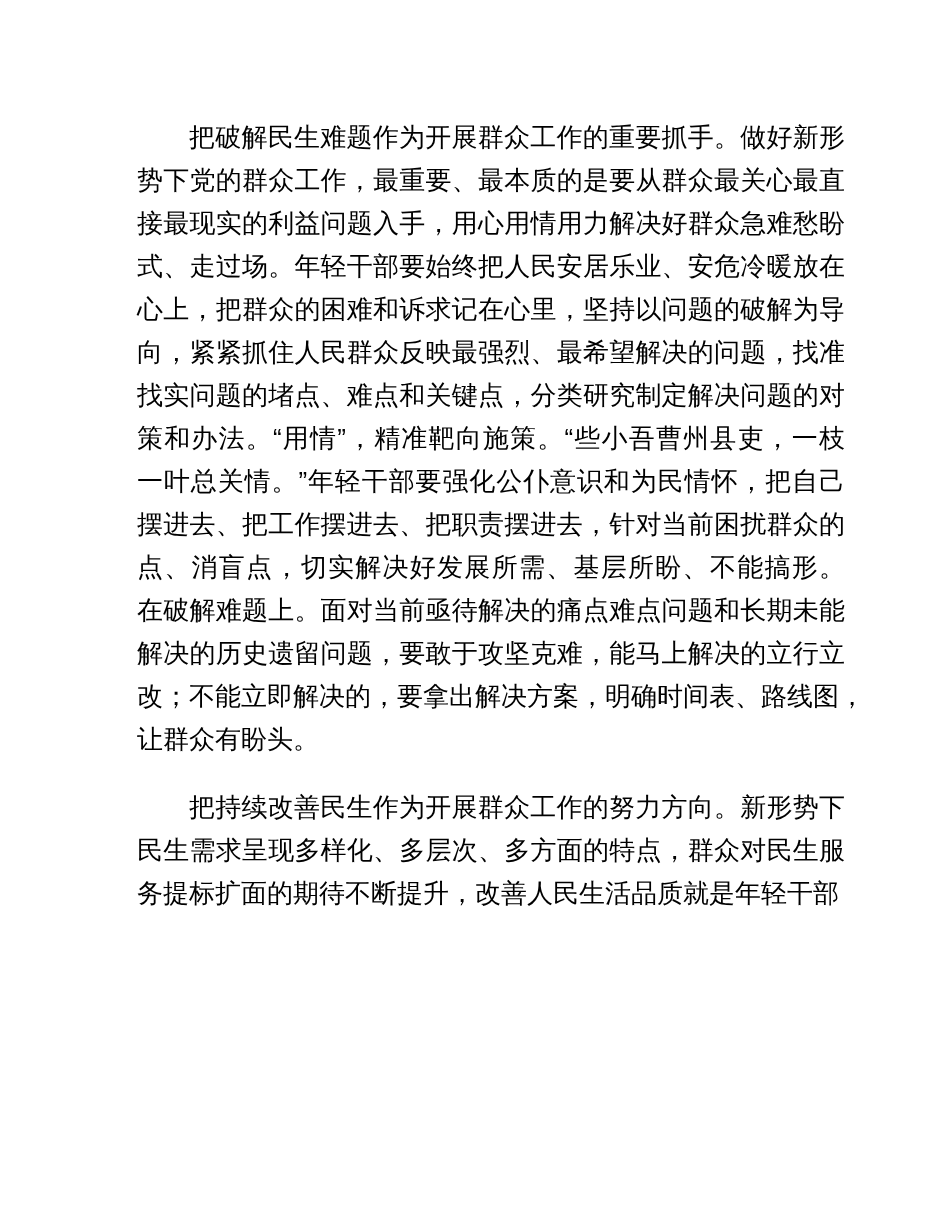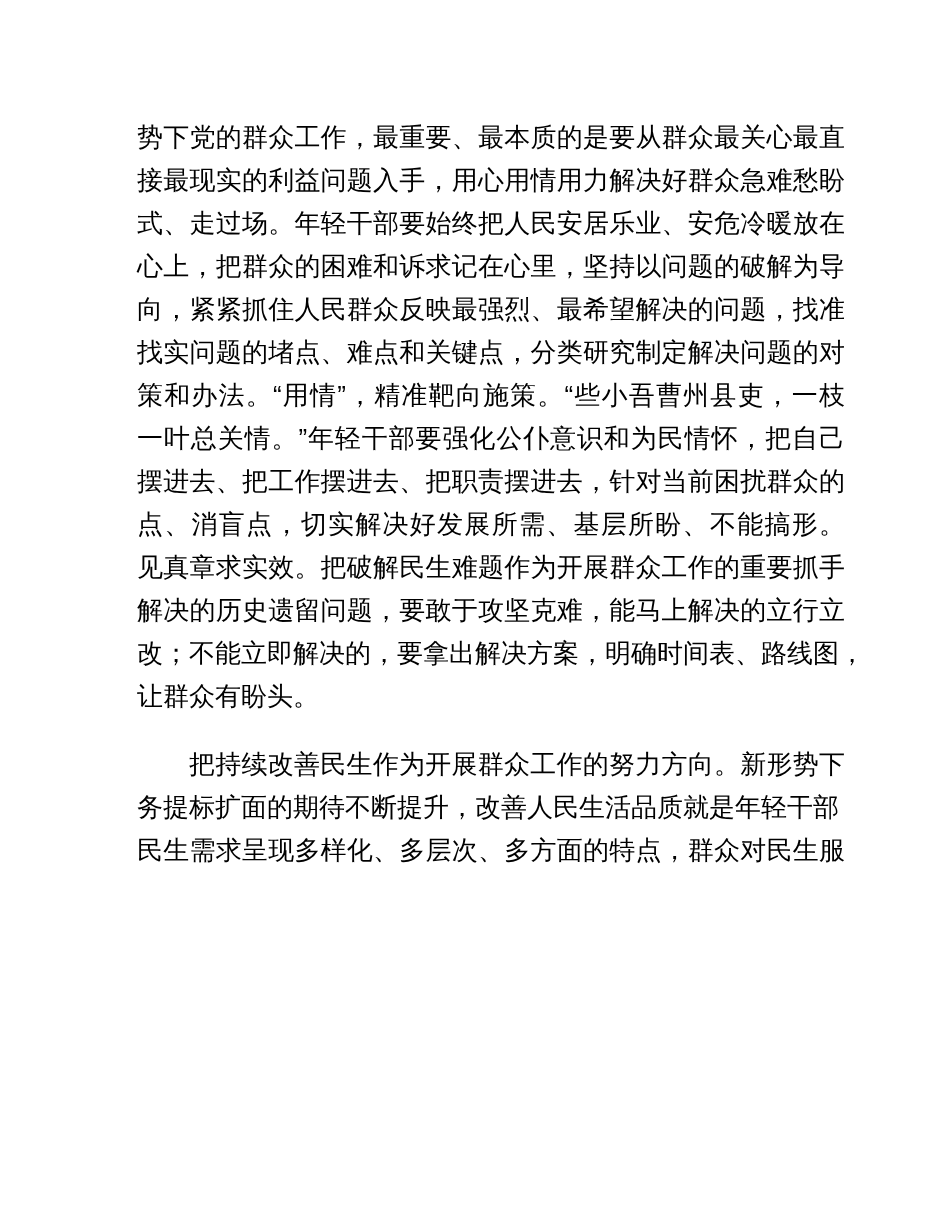--- a/index.html
+++ b/index.html
@@ -48,34 +48,35 @@
   .text-line.first-line {
     text-indent: 52px; 
   }
 </style>
 </head>
 <body>
 
 <div class="page" style="background: rgb(255, 255, 255);">
   <div class="doc-body" style="color: rgb(0, 0, 0);">
       <div class="paragraph">
+        <div class="text-line first-line stretch">把破解民生难题作为开展群众工作的重要抓手。做好新形</div>
         <div class="text-line stretch">势下党的群众工作，最重要、最本质的是要从群众最关心最直</div>
         <div class="text-line stretch">接最现实的利益问题入手，用心用情用力解决好群众急难愁盼</div>
         <div class="text-line stretch">式、走过场。年轻干部要始终把人民安居乐业、安危冷暖放在</div>
         <div class="text-line stretch">心上，把群众的困难和诉求记在心里，坚持以问题的破解为导</div>
         <div class="text-line stretch">向，紧紧抓住人民群众反映最强烈、最希望解决的问题，找准</div>
         <div class="text-line stretch">找实问题的堵点、难点和关键点，分类研究制定解决问题的对</div>
         <div class="text-line stretch">策和办法。“用情”，精准靶向施策。“些小吾曹州县吏，一枝</div>
         <div class="text-line stretch">一叶总关情。”年轻干部要强化公仆意识和为民情怀，把自己</div>
         <div class="text-line stretch">摆进去、把工作摆进去、把职责摆进去，针对当前困扰群众的</div>
         <div class="text-line stretch">点、消盲点，切实解决好发展所需、基层所盼、不能搞形。</div>
-        <div class="text-line stretch">见真章求实效。把破解民生难题作为开展群众工作的重要抓手</div>
+        <div class="text-line stretch">在破解难题上。面对当前亟待解决的痛点难点问题和长期未能</div>
         <div class="text-line stretch">解决的历史遗留问题，要敢于攻坚克难，能马上解决的立行立</div>
         <div class="text-line stretch">改；不能立即解决的，要拿出解决方案，明确时间表、路线图，</div>
         <div class="text-line">让群众有盼头。</div>
       </div>
       <div class="paragraph">
         <div class="text-line first-line stretch">把持续改善民生作为开展群众工作的努力方向。新形势下</div>
+        <div class="text-line stretch">民生需求呈现多样化、多层次、多方面的特点，群众对民生服</div>
         <div class="text-line">务提标扩面的期待不断提升，改善人民生活品质就是年轻干部</div>
-        <div class="text-line stretch">民生需求呈现多样化、多层次、多方面的特点，群众对民生服</div>
       </div>
     </div>
 </div>
 
 </body></html>

